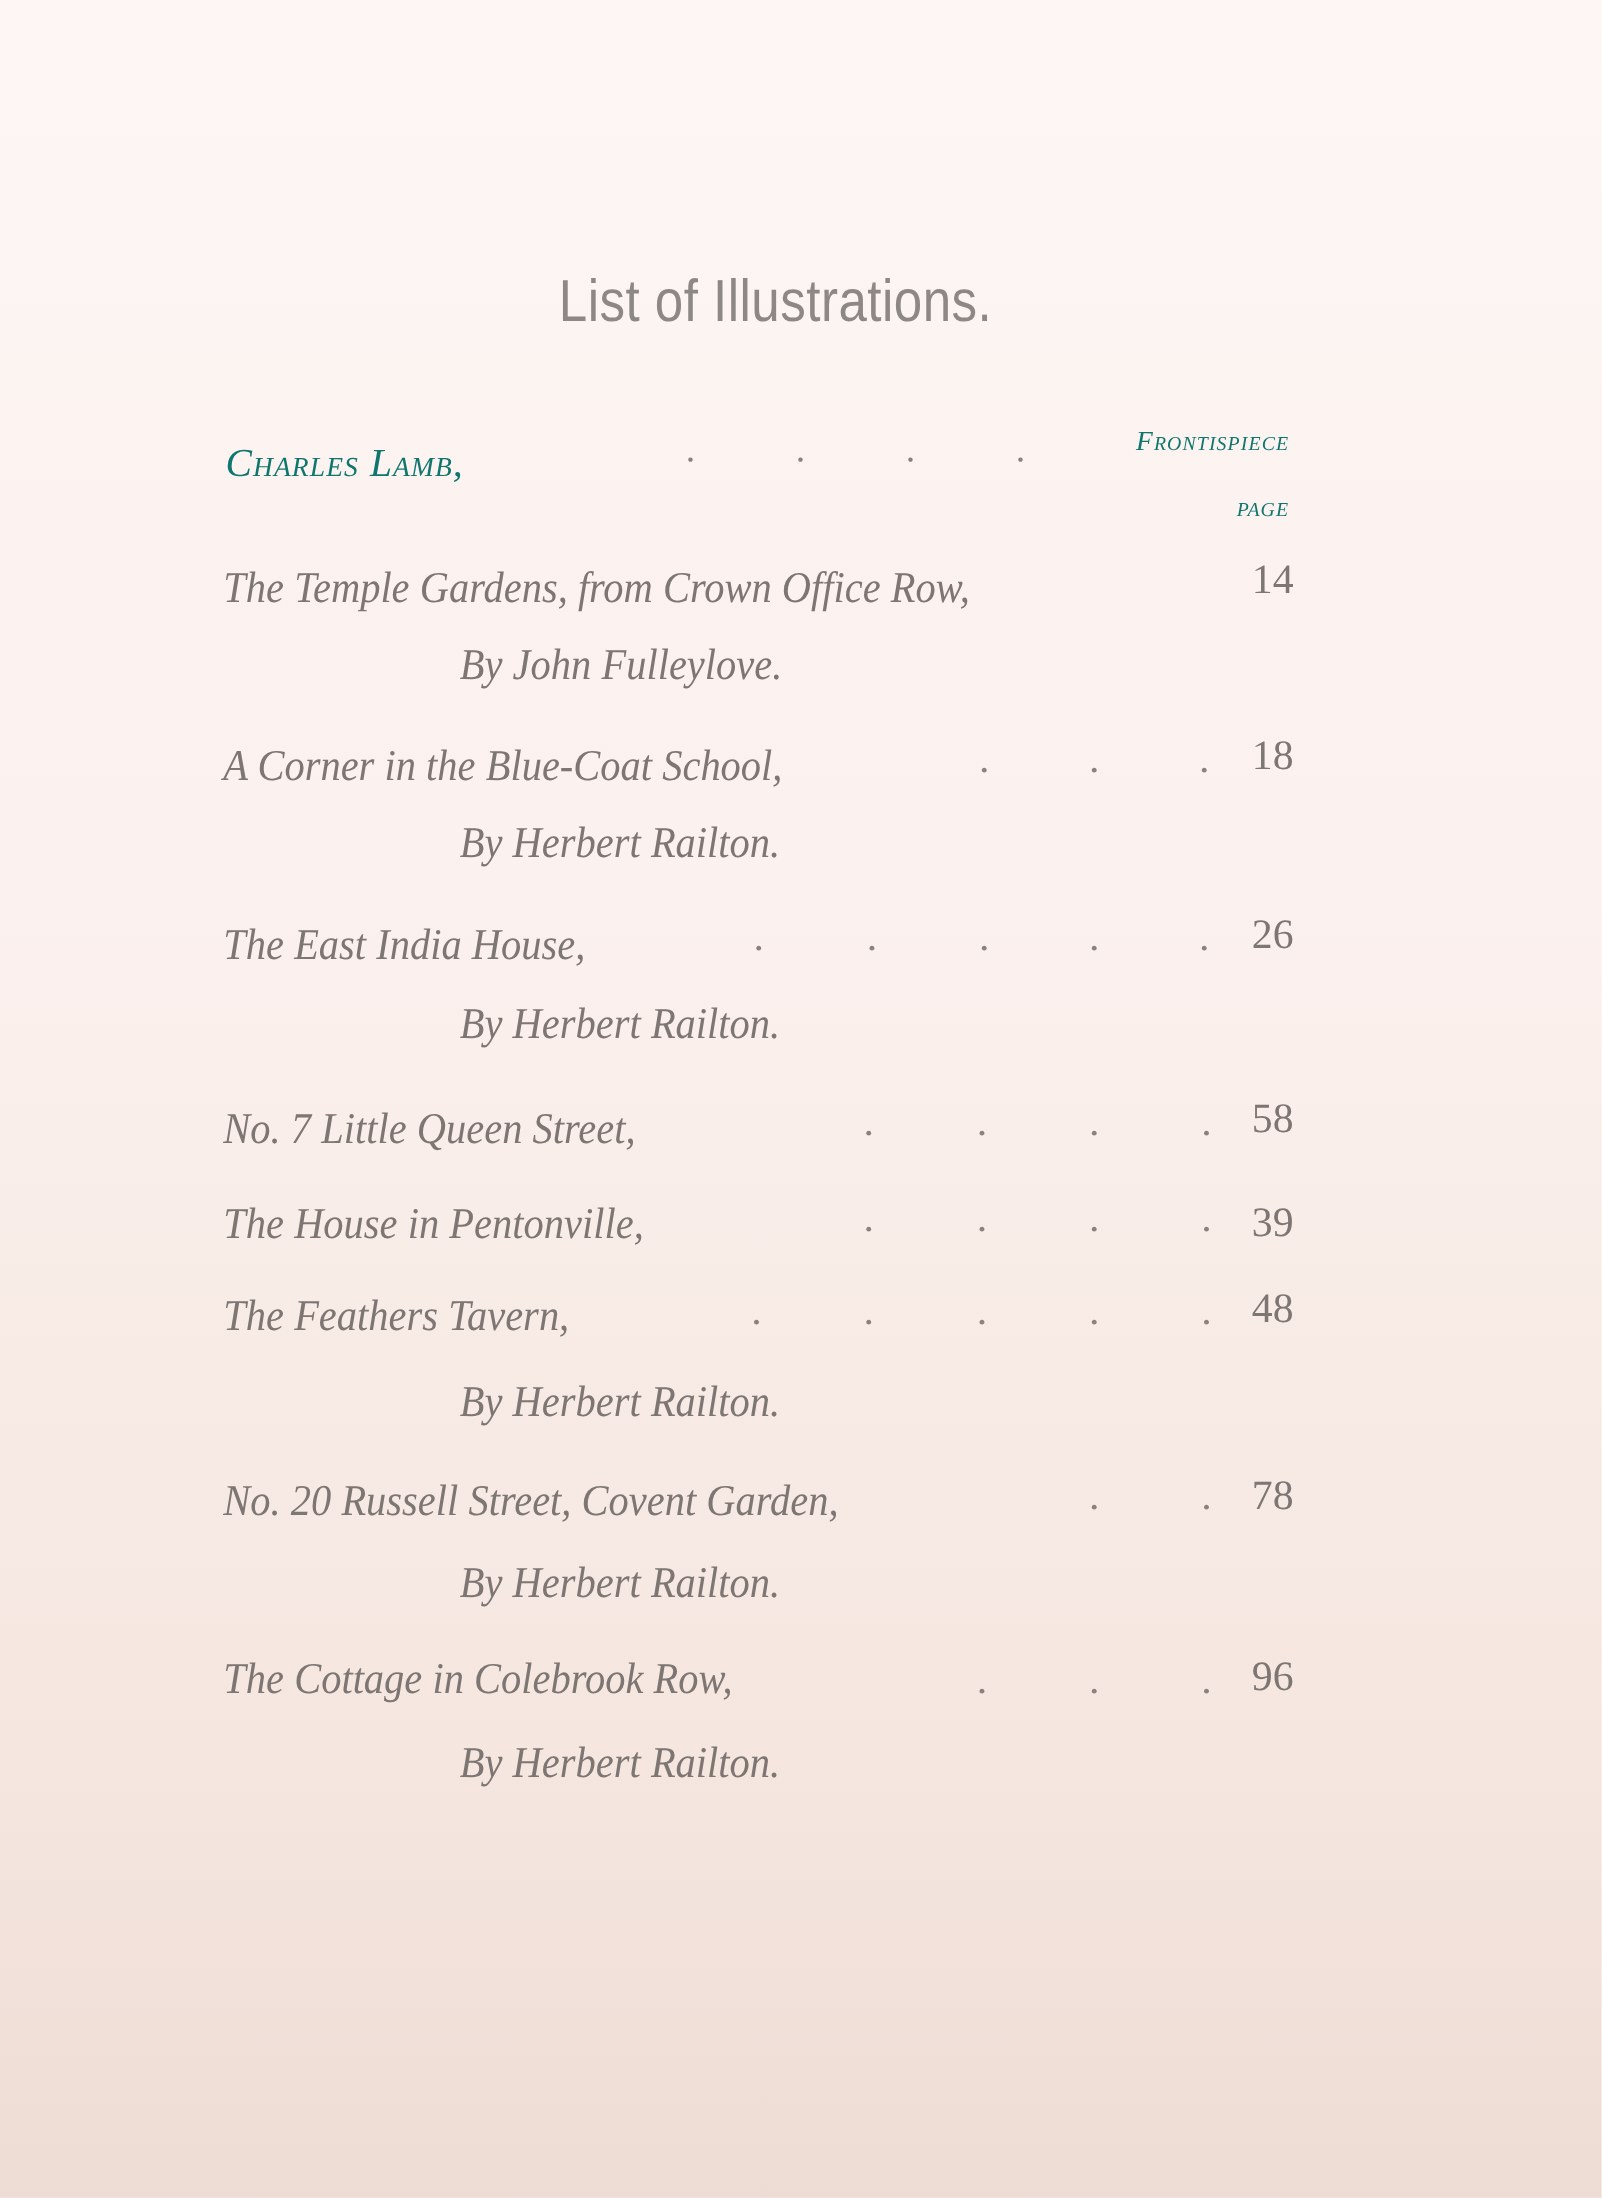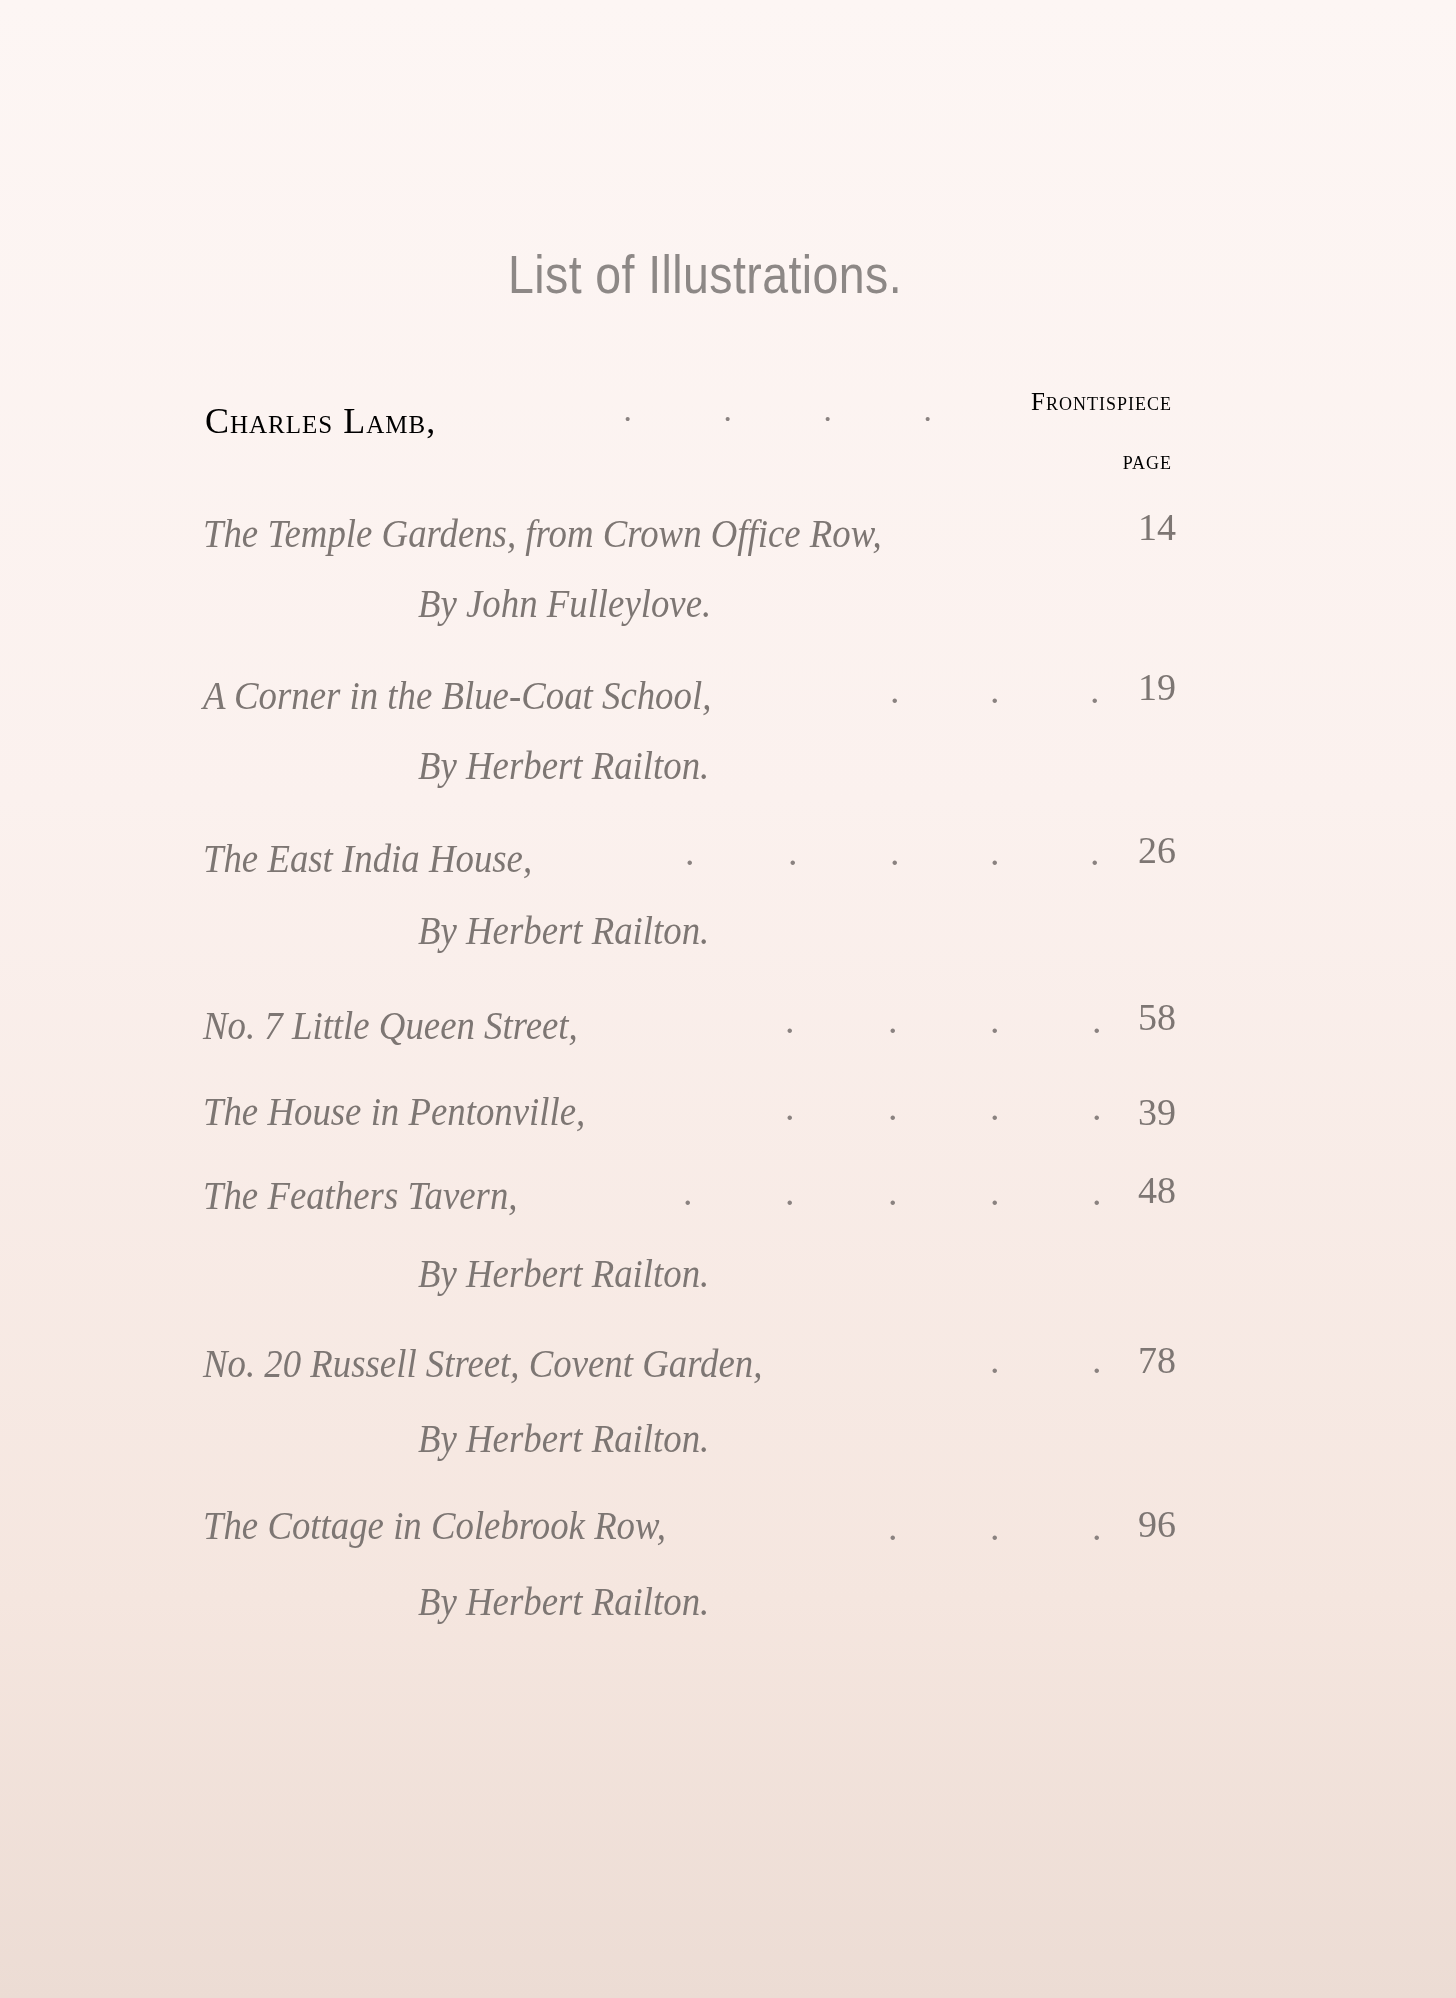--- a/index.html
+++ b/index.html
@@ -10,21 +10,22 @@
       color: #7a7370;
     }
     .page { position: absolute; left: 0; top: 0; width: 1412px; height: 1998px; }
     .title {
       position: absolute; left: 0; width: 1410px; top: 243px; text-align: center;
       font-family: "Liberation Sans", sans-serif; font-size: 54px; color: #8d8886;
       letter-spacing: 0.5px; transform: scaleX(0.86);
     }
     .sc {
       font-family: "Liberation Serif", serif; font-variant: small-caps;
-      color: #000000;
+      color: #0f766e;
+      font-style: italic;
     }
     .lamb { position: absolute; left: 205px; top: 400px; font-size: 36px; letter-spacing: 1px; }
     .frontis { position: absolute; right: 240px; top: 388px; font-size: 25px; letter-spacing: 1px; }
     .pagelbl { position: absolute; right: 240px; top: 453px; font-size: 18px; letter-spacing: 1px; font-variant: normal; text-transform: uppercase; }
     .lambdots { position: absolute; top: 400px; font-family: "Liberation Serif", serif; font-size: 34px; color: #8a8280; }
     .etitle {
       position: absolute; left: 203px; font-family: "Liberation Serif", serif; font-style: italic;
       font-size: 40px; color: #7d7673; white-space: nowrap; transform: scaleX(0.92); transform-origin: left;
     }
     .eby {
@@ -54,21 +55,21 @@
   <div class="sc pagelbl">PAGE</div>
 
   <div class="etitle" style="top:510px">The Temple Gardens, from Crown Office Row,</div>
   <div class="epage" style="top:505px">14</div>
   <div class="eby" style="top:580px">By John Fulleylove.</div>
 
   <div class="etitle" style="top:672px">A Corner in the Blue-Coat School,</div>
   <span class="dot" style="left:890px;top:668px">.</span>
   <span class="dot" style="left:990px;top:668px">.</span>
   <span class="dot" style="left:1090px;top:668px">.</span>
-  <div class="epage" style="top:665px">19</div>
+  <div class="epage" style="top:665px">18</div>
   <div class="eby" style="top:742px">By Herbert Railton.</div>
 
   <div class="etitle" style="top:835px">The East India House,</div>
   <span class="dot" style="left:685px;top:830px">.</span>
   <span class="dot" style="left:788px;top:830px">.</span>
   <span class="dot" style="left:890px;top:830px">.</span>
   <span class="dot" style="left:990px;top:830px">.</span>
   <span class="dot" style="left:1090px;top:830px">.</span>
   <div class="epage" style="top:828px">26</div>
   <div class="eby" style="top:907px">By Herbert Railton.</div>

